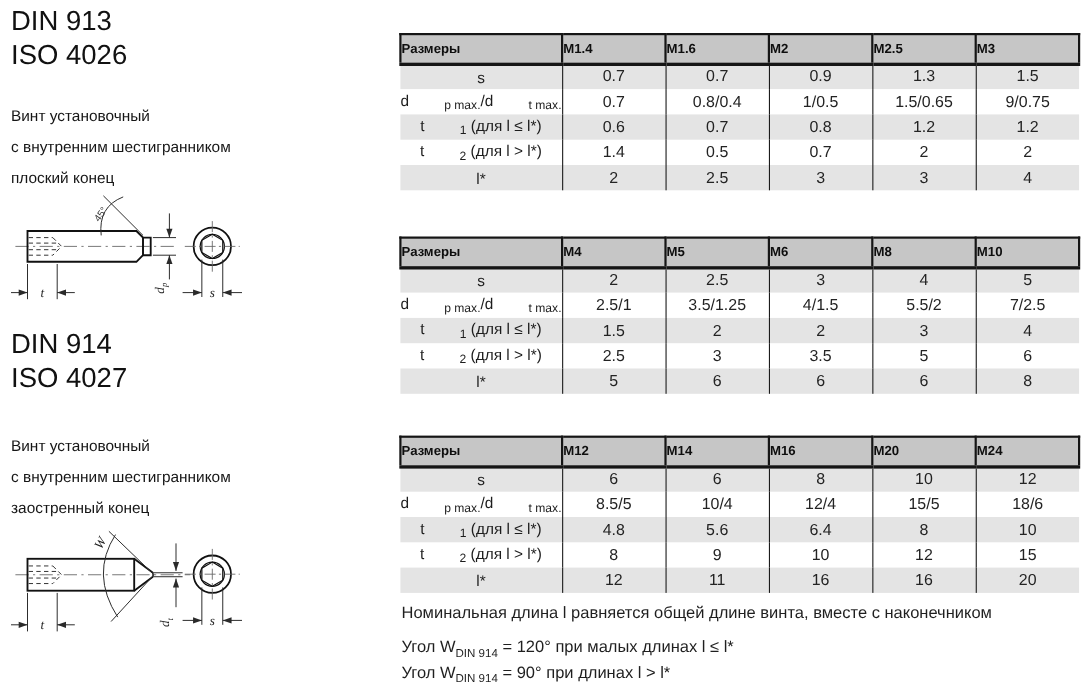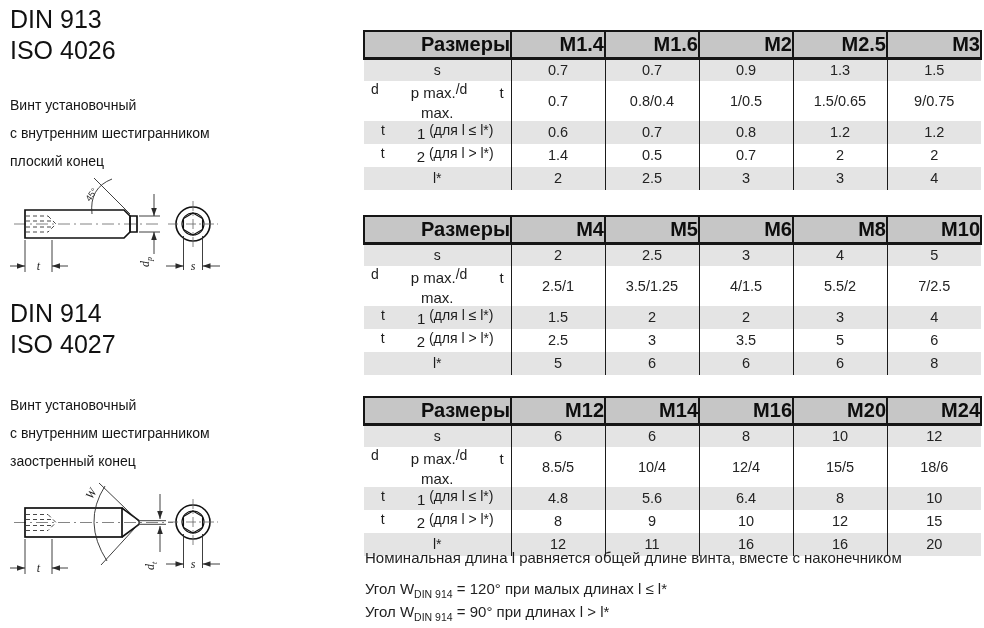--- a/index.html
+++ b/index.html
@@ -35,32 +35,32 @@
     width: 617px; border-collapse: collapse; table-layout: fixed;
     font-size: 14.5px; color: #232323;
   }
   table.dim-table col.c-label { width: 147px; }
   table.dim-table col.c-val { width: 94px; }
   .t1 { top: 30px; } .t2 { top: 215px; } .t3 { top: 396px; }
   table.dim-table thead th {
     background: #c6c6c6;
     border: 2px solid #151515;
     border-bottom: 3px solid #151515;
-    height: 27px; font-size: 20px; font-weight: bold; color: #0e0e0e;
-    text-align: right; vertical-align: middle;
+    height: 27px; font-size: 12px; font-weight: bold; color: #0e0e0e;
+    text-align: left; vertical-align: middle;
   }
   table.dim-table tbody td {
     height: 23px; text-align: center; vertical-align: middle;
     border-left: 1.5px solid #1b1b1b; border-right: 1.5px solid #1b1b1b;
   }
   table.dim-table tbody td:first-child { border-left: none; }
   table.dim-table tbody td:last-child { border-right: none; }
   table.dim-table tbody tr:nth-child(odd) td { background: #e4e4e4; }
   table.dim-table tbody td.rowlabel { font-size: 14px; color: #1d1d1d; }
-  table.dim-table sub { font-size: 15px; padding-left: 32px; }
+  table.dim-table sub { font-size: 11px; padding-left: 32px; }
 
   .note { position: absolute; left: 2px; font-size: 15px; color: #1f1f1f; white-space: nowrap; }
   .note sub { font-size: 10.5px; }
   .note-0 { top: 549px; }
   .note-1 { top: 580px; }
   .note-2 { top: 603px; }
 </style>
 </head>
 <body>
 

